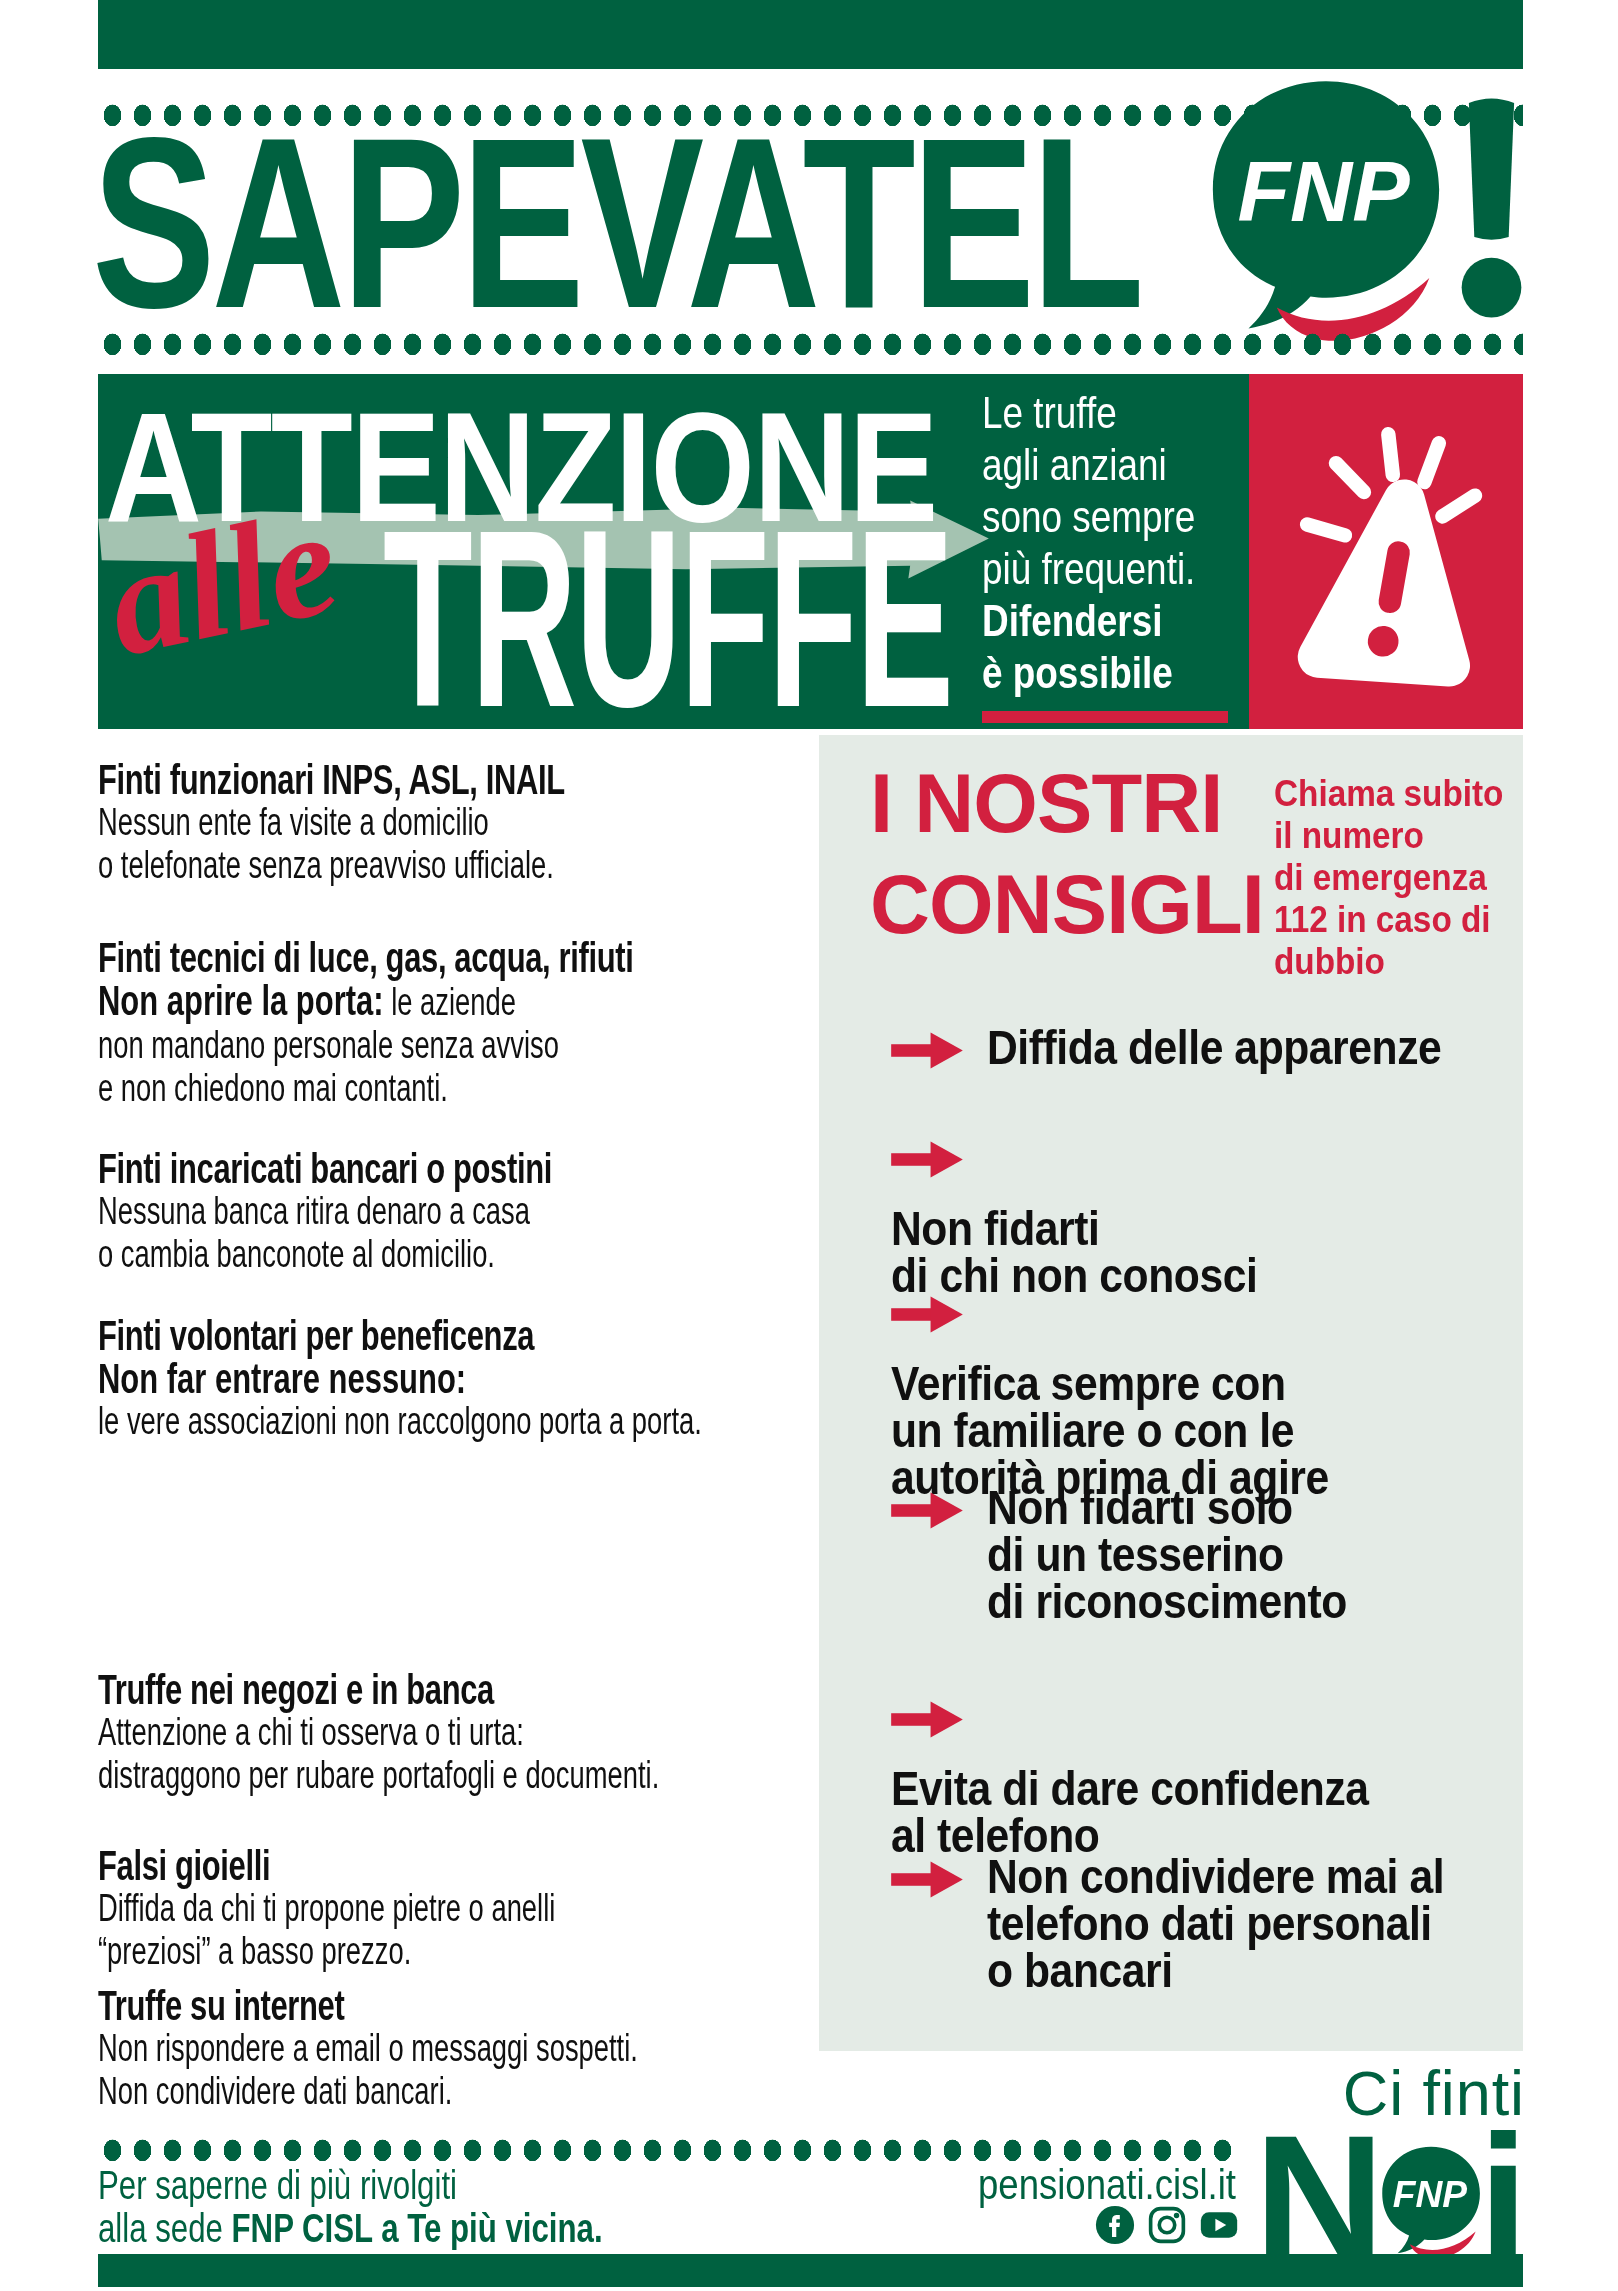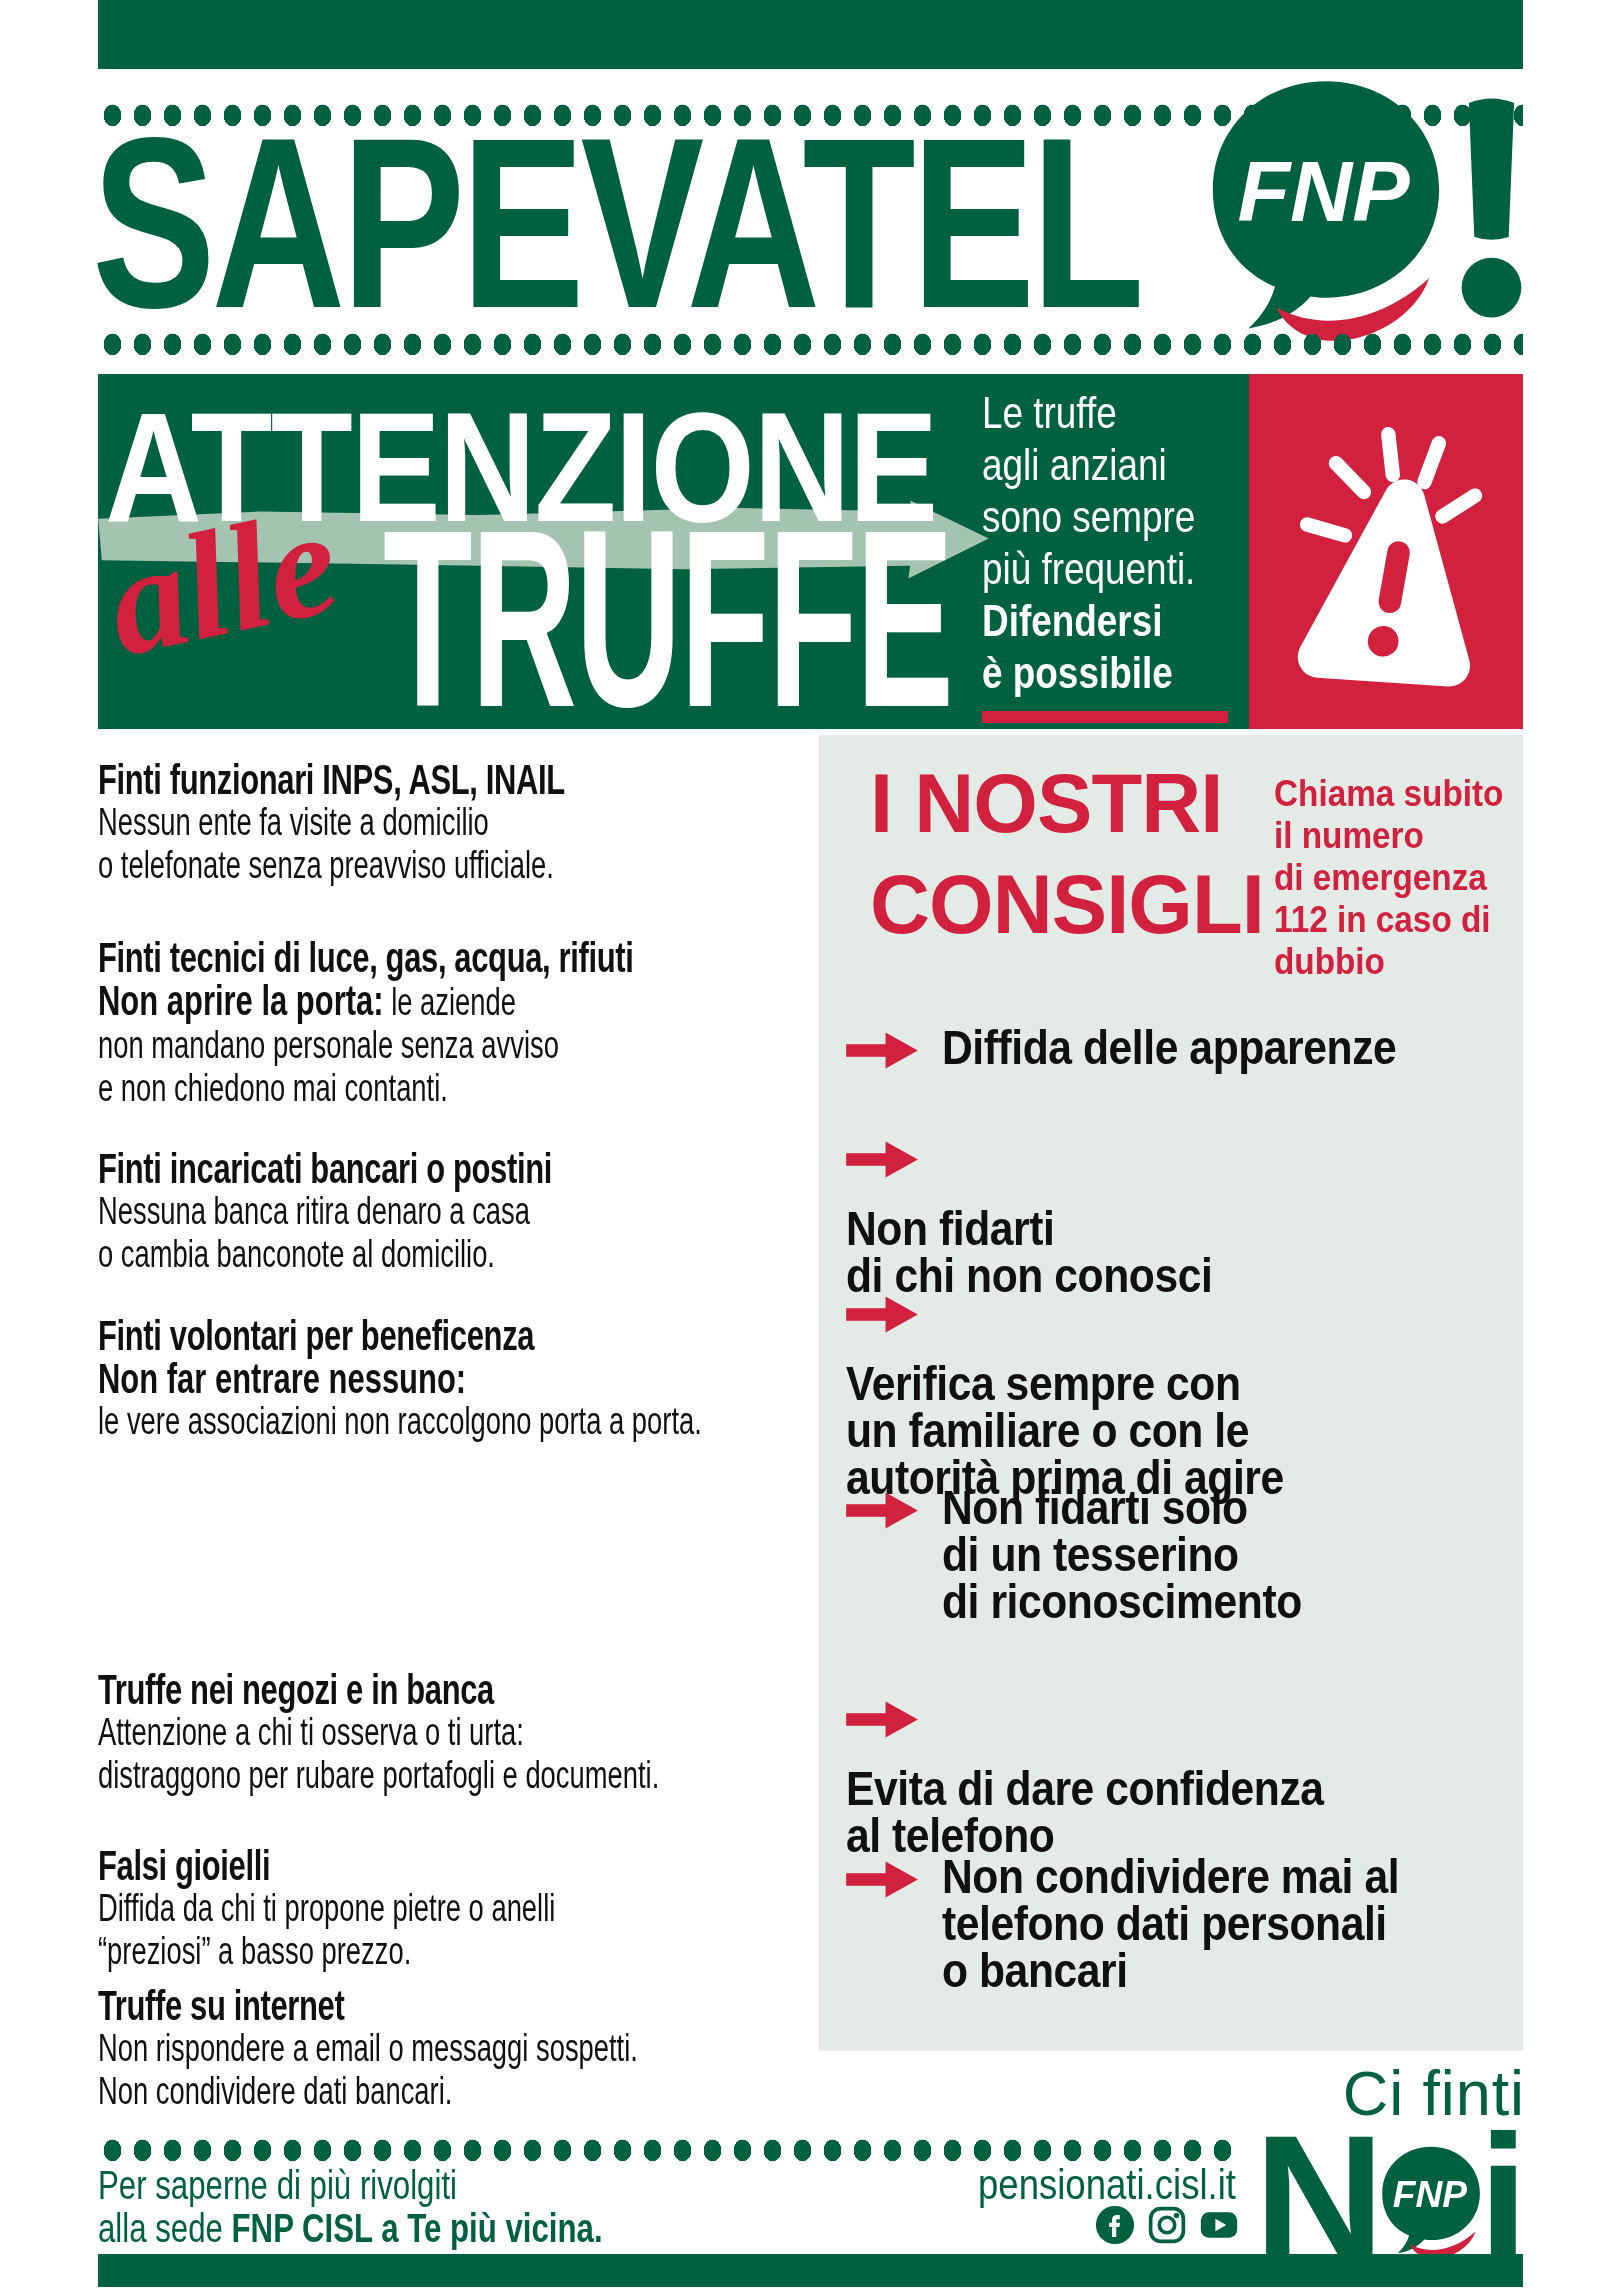--- a/index.html
+++ b/index.html
@@ -43,21 +43,21 @@
   .scam .bl{font-size:43px;line-height:43px;font-weight:bold;}
   .scam p{font-size:38px;line-height:43px;font-weight:normal;}
   .scam p .b{font-weight:bold;}
 
   
   .panel{position:absolute;left:819px;top:735px;width:704px;height:1316px;background:var(--panel);}
   .tips-title{position:absolute;left:846px;color:var(--red);font-weight:bold;font-size:83px;line-height:1;
     white-space:nowrap;letter-spacing:-0.9px;margin-left:24px;}
   .emergency{position:absolute;left:1274px;top:773px;width:271px;color:var(--red);font-weight:bold;
     font-size:37px;line-height:42px;transform:scaleX(.9);transform-origin:0 0;white-space:nowrap;}
-  .tip{position:absolute;left:846px;display:flex;gap:23.5px;align-items:flex-start;}
+  .tip{position:absolute;left:891px;display:flex;gap:23.5px;align-items:flex-start;}
   .tip .arr{flex:none;margin-top:5.4px;}
   .tip .txt{font-size:49px;line-height:47px;font-weight:bold;color:var(--ink);
     transform:scaleX(.87);transform-origin:0 0;white-space:nowrap;letter-spacing:-0.5px;}
 
   
   .foot-info{position:absolute;left:98px;top:2164px;color:var(--green);font-size:40px;line-height:43px;
     transform:scaleX(.78);transform-origin:0 0;white-space:nowrap;}
   .foot-info .b{font-weight:bold;}
   .website{position:absolute;left:905px;top:2160px;width:331px;text-align:right;color:var(--green);
     font-size:43px;transform:scaleX(.85);transform-origin:100% 0;white-space:nowrap;text-decoration:none;}

